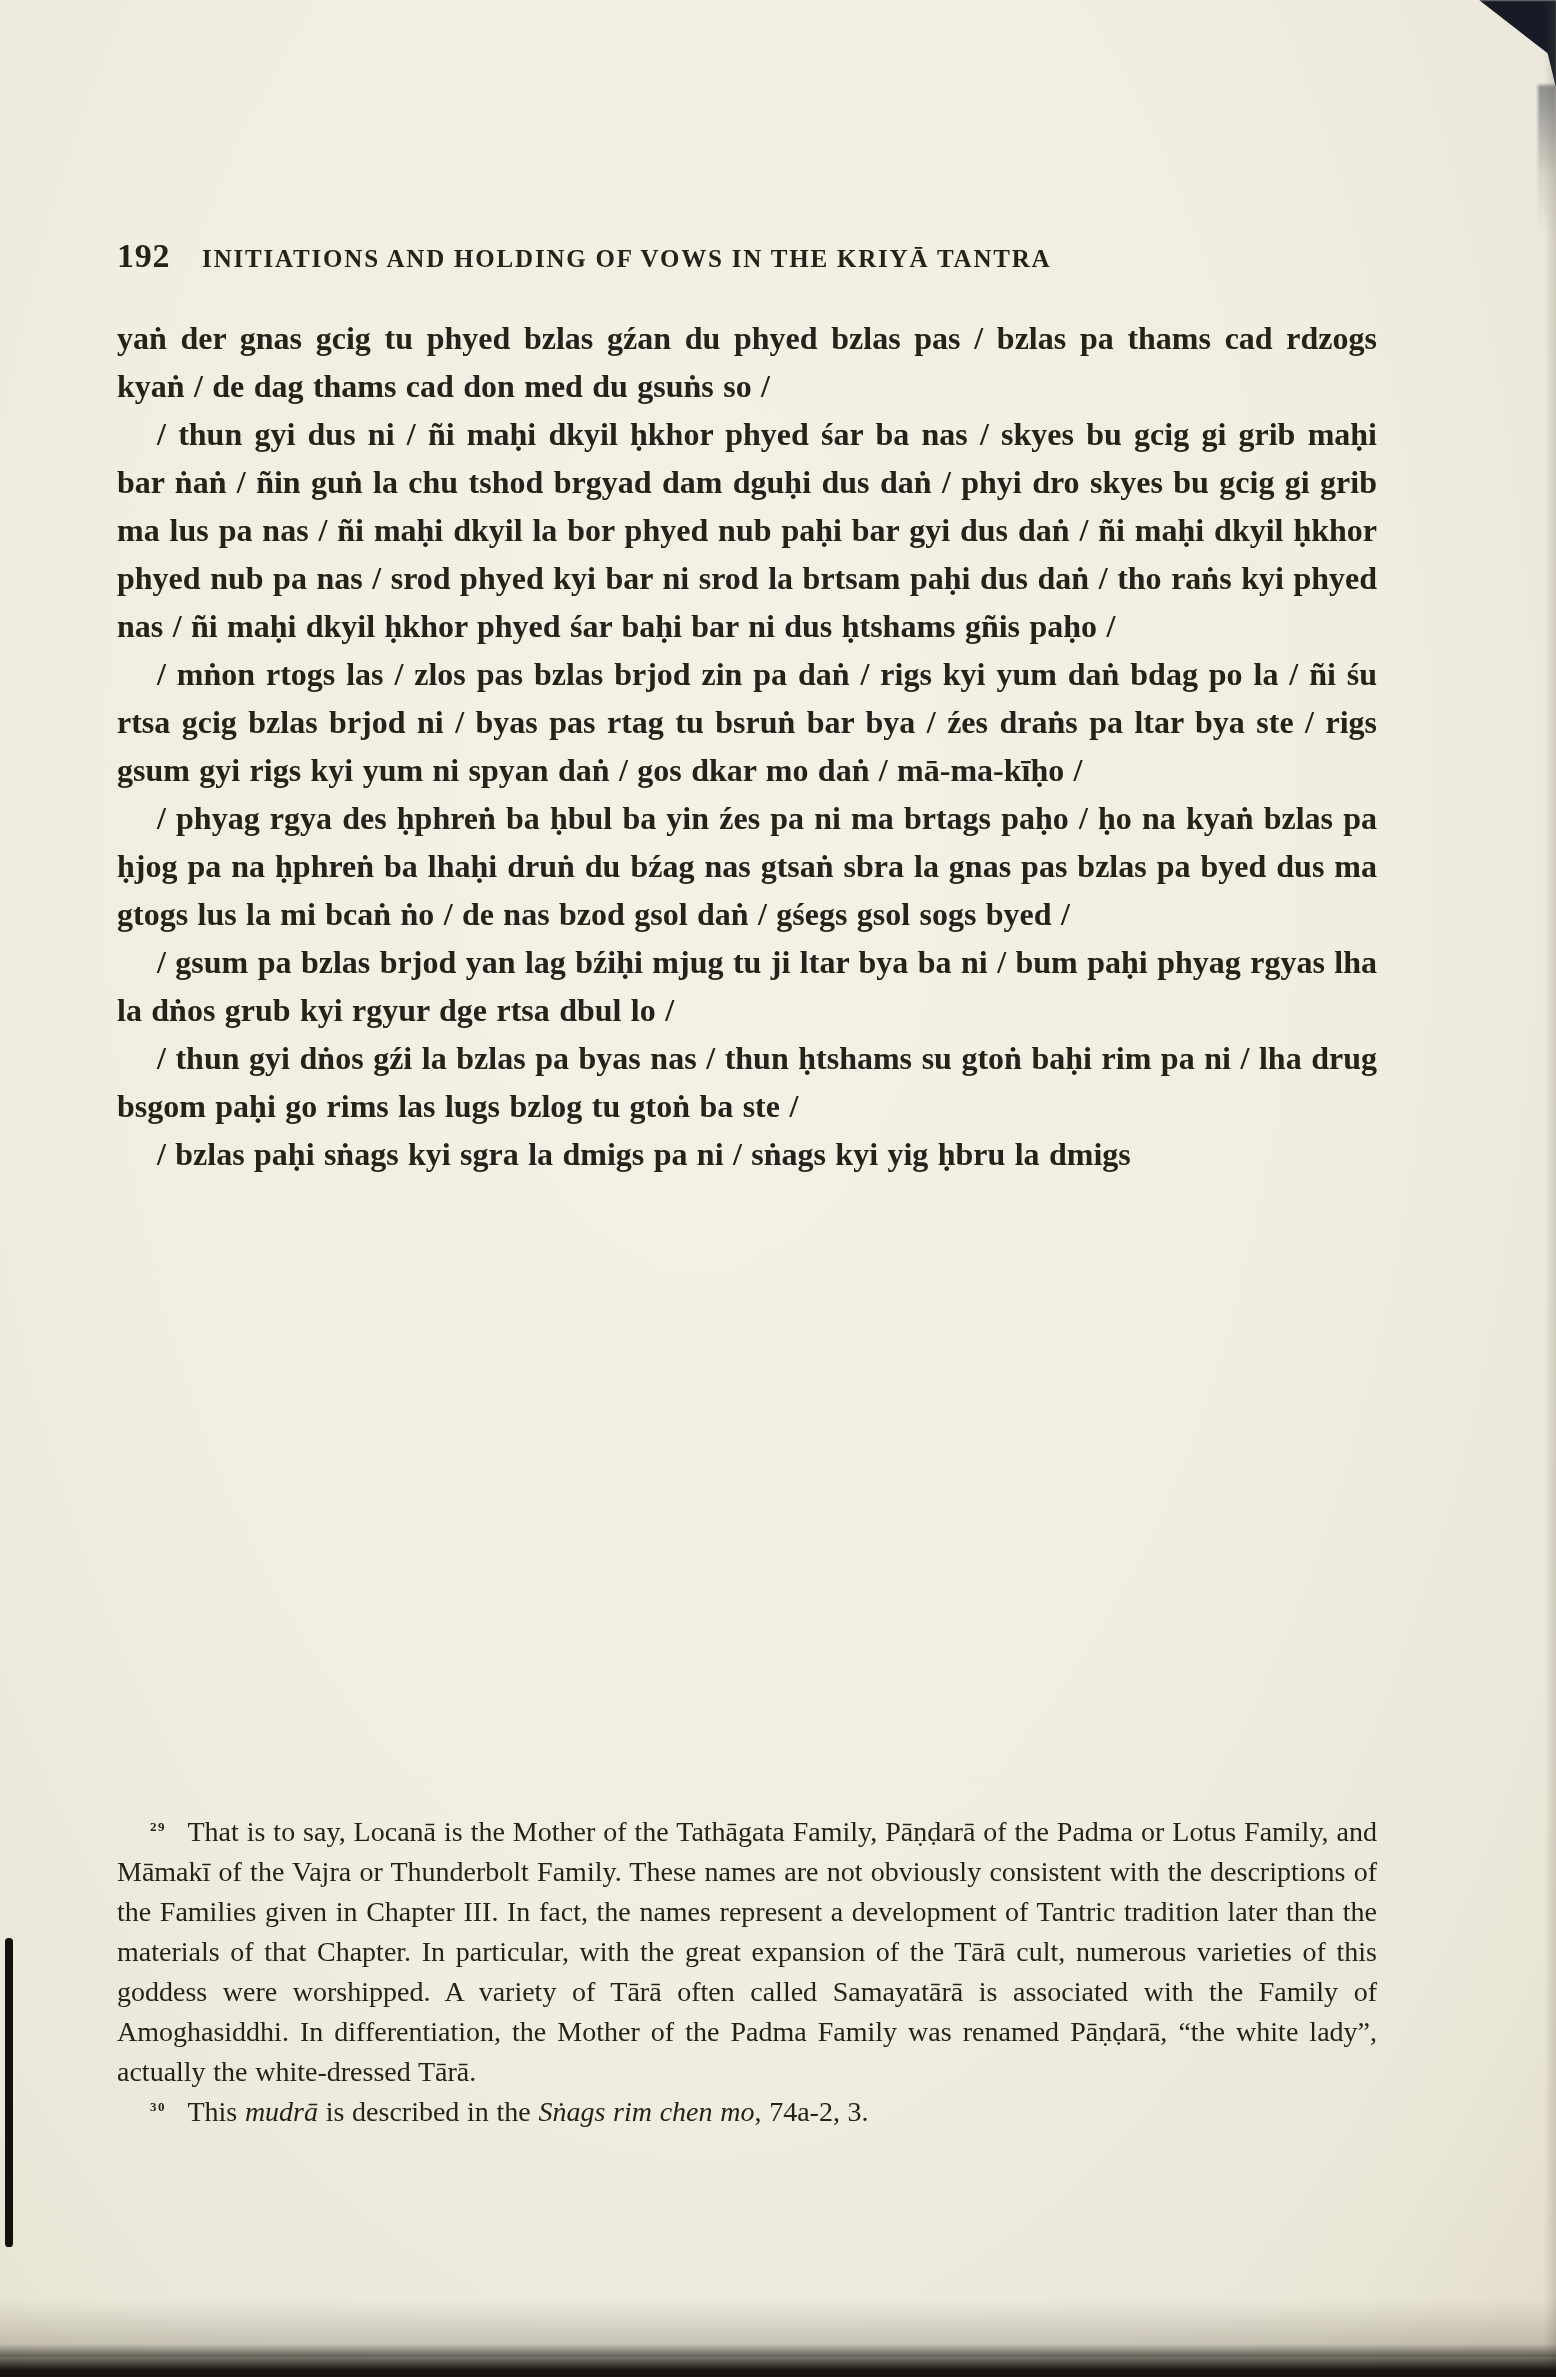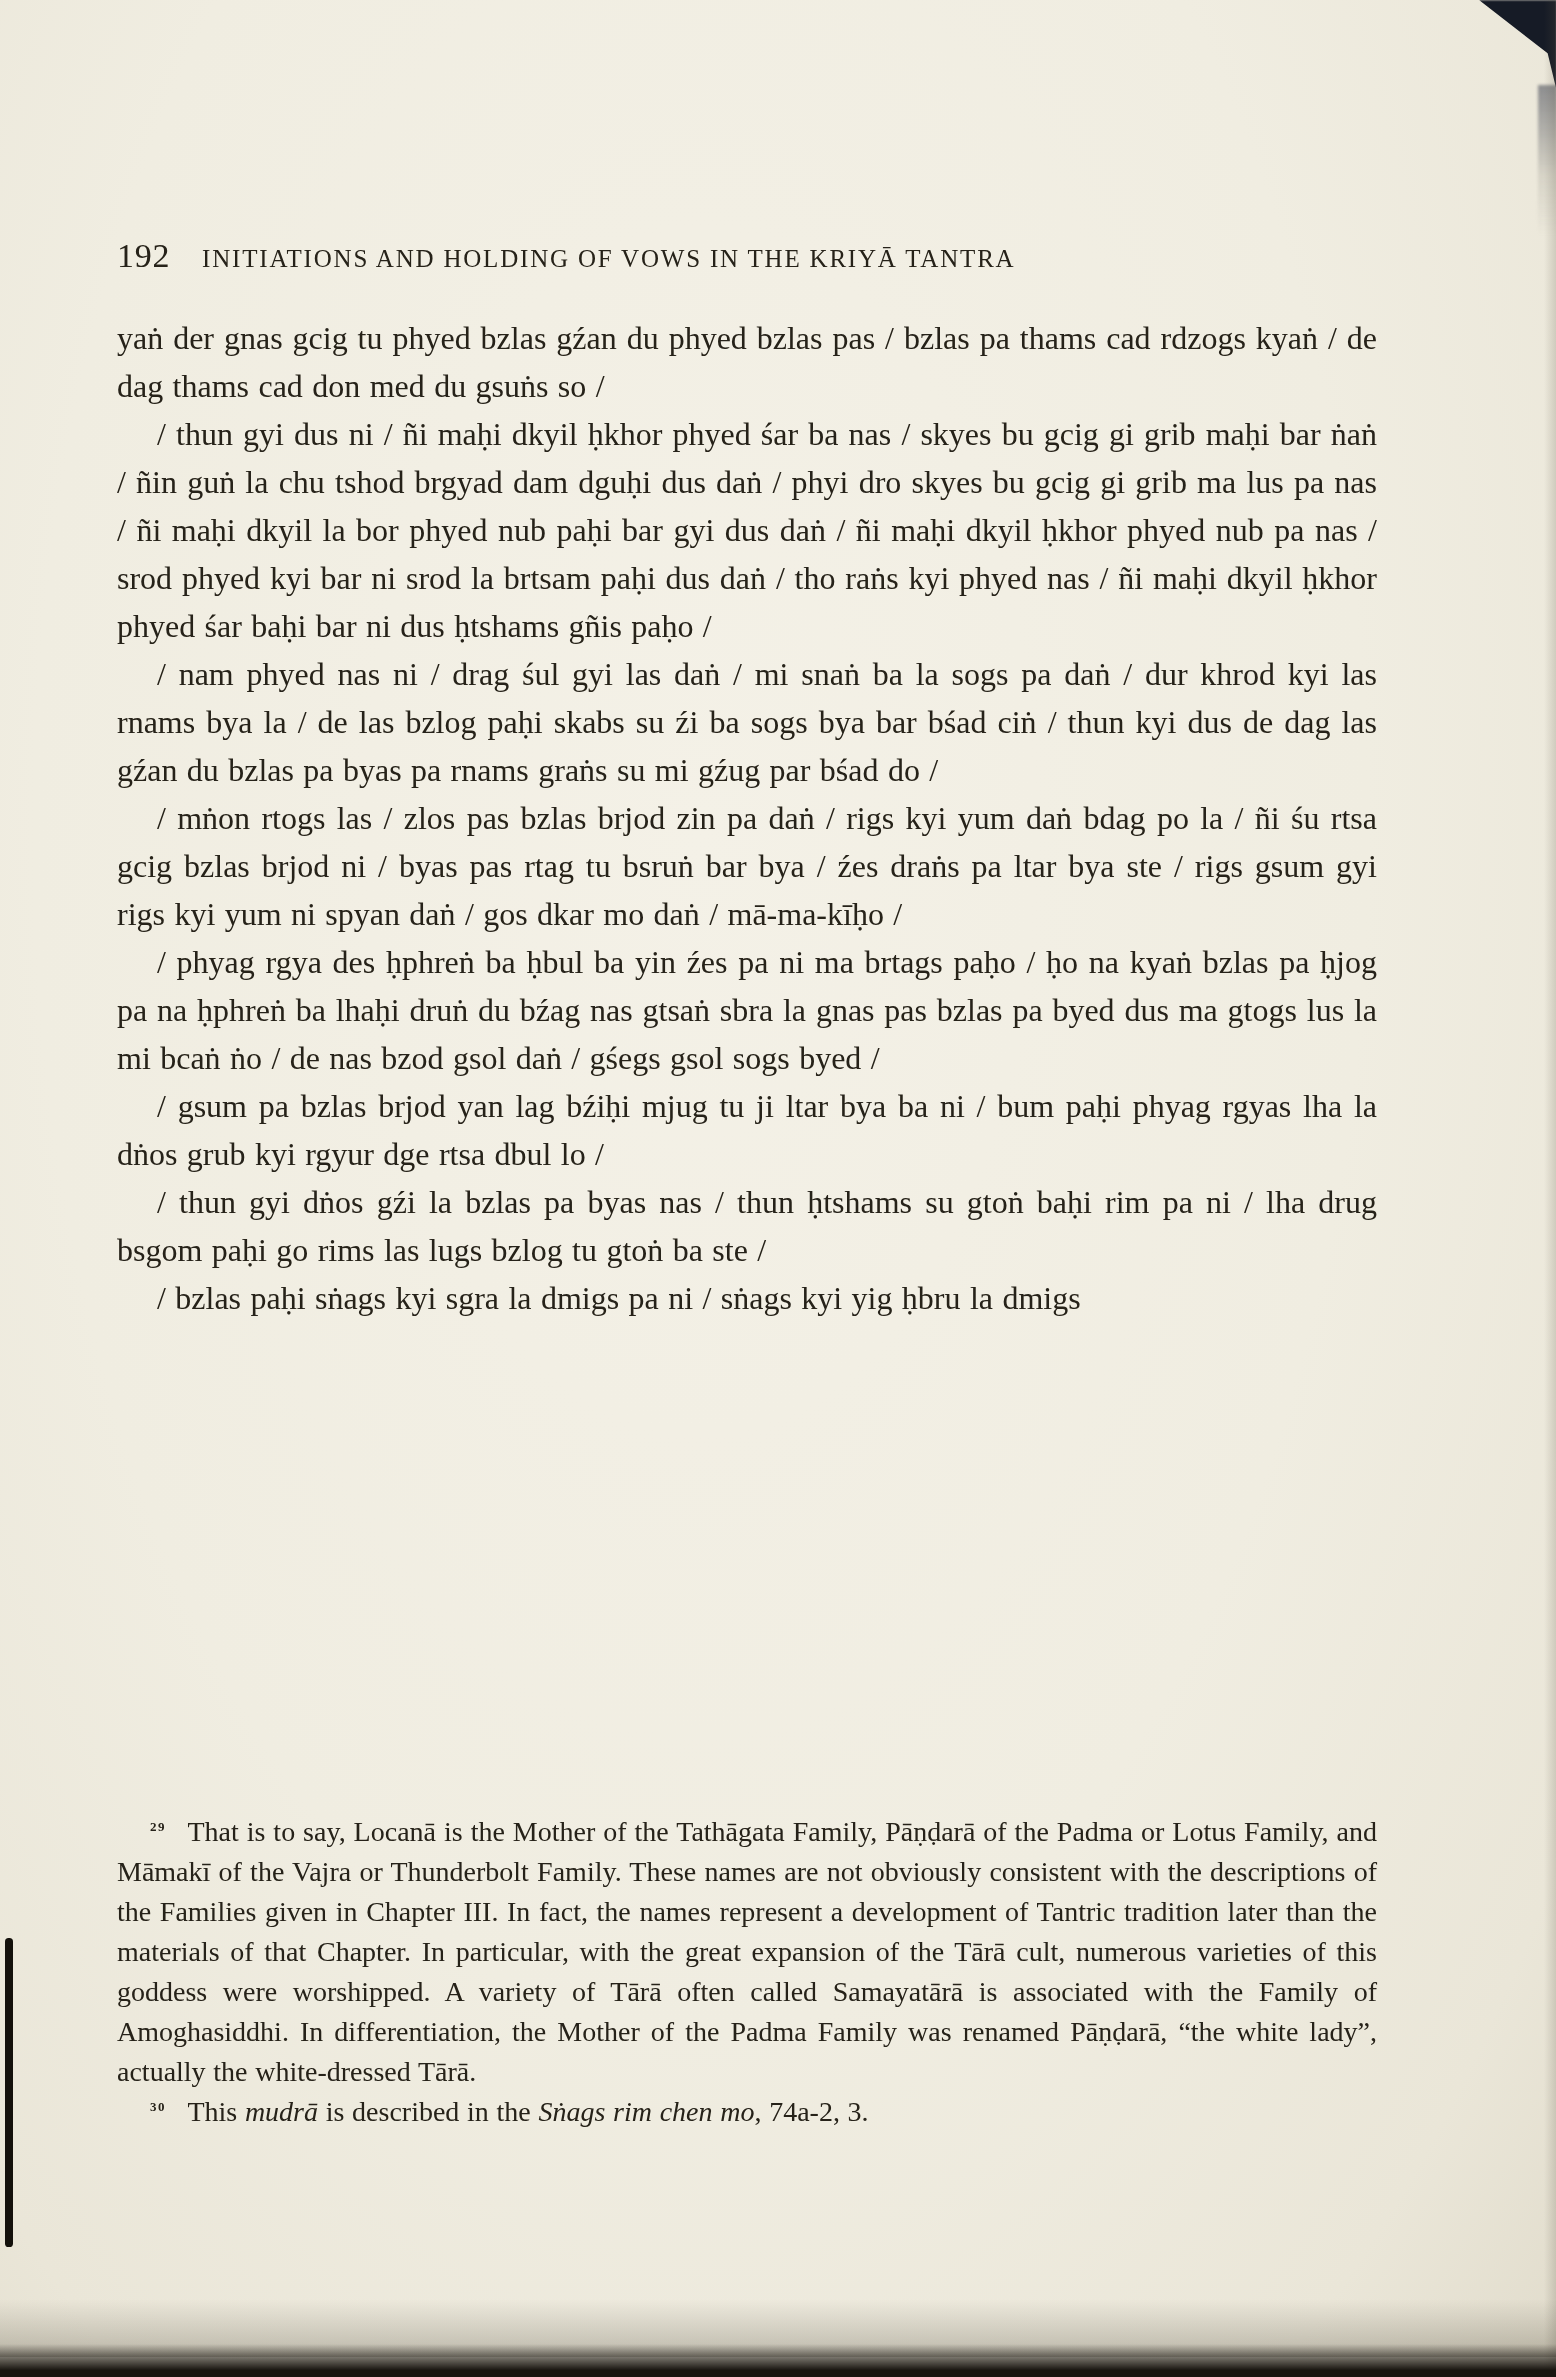--- a/index.html
+++ b/index.html
@@ -11,21 +11,21 @@
     background: #cfcabb;
   }
   .page {
     position: relative;
     width: 1557px; height: 2377px;
     overflow: hidden;
     background: radial-gradient(ellipse at 45% 35%, #f4f1e7 0%, #f0ede1 55%, #eae6d8 85%, #e1dccc 100%);
   }
   .content {
     position: absolute;
-    left: 117px; top: 237px; width: 1260px;
+    left: 117px; top: 237px; width: 1260px; font-weight: bold;
   }
   .running-header {
     display: flex; align-items: baseline; gap: 32px;
     margin: 0 0 39px 0;
     white-space: nowrap;
   }
   .page-number { font-size: 34px; letter-spacing: 0.7px; }
   .running-title { font-size: 25px; letter-spacing: 1.8px; }
   .body-text p {
     margin: 0;
@@ -103,21 +103,20 @@
   <div class="content">
 
     <header class="running-header">
       <span class="page-number">192</span>
       <span class="running-title">INITIATIONS AND HOLDING OF VOWS IN THE KRIYĀ TANTRA</span>
     </header>
 
     <main class="body-text">
       <p class="first">yaṅ der gnas gcig tu phyed bzlas gźan du phyed bzlas pas / bzlas pa thams cad rdzogs kyaṅ / de dag thams cad don med du gsuṅs so /</p>
       <p>/ thun gyi dus ni / ñi maḥi dkyil ḥkhor phyed śar ba nas / skyes bu gcig gi grib maḥi bar ṅaṅ / ñin guṅ la chu tshod brgyad dam dguḥi dus daṅ / phyi dro skyes bu gcig gi grib ma lus pa nas / ñi maḥi dkyil la bor phyed nub paḥi bar gyi dus daṅ / ñi maḥi dkyil ḥkhor phyed nub pa nas / srod phyed kyi bar ni srod la brtsam paḥi dus daṅ / tho raṅs kyi phyed nas / ñi maḥi dkyil ḥkhor phyed śar baḥi bar ni dus ḥtshams gñis paḥo /</p>
-      <p>/ nam phyed nas ni / drag śul gyi las daṅ / mi snaṅ ba la sogs pa daṅ / dur khrod kyi las rnams bya la / de las bzlog paḥi skabs su źi ba sogs bya bar bśad ciṅ / thun kyi dus de dag las gźan du bzlas pa byas pa rnams graṅs su mi gźug par bśad do /</p>
       <p>/ mṅon rtogs las / zlos pas bzlas brjod zin pa daṅ / rigs kyi yum daṅ bdag po la / ñi śu rtsa gcig bzlas brjod ni / byas pas rtag tu bsruṅ bar bya / źes draṅs pa ltar bya ste / rigs gsum gyi rigs kyi yum ni spyan daṅ / gos dkar mo daṅ / mā-ma-kīḥo /</p>
       <p>/ phyag rgya des ḥphreṅ ba ḥbul ba yin źes pa ni ma brtags paḥo / ḥo na kyaṅ bzlas pa ḥjog pa na ḥphreṅ ba lhaḥi druṅ du bźag nas gtsaṅ sbra la gnas pas bzlas pa byed dus ma gtogs lus la mi bcaṅ ṅo / de nas bzod gsol daṅ / gśegs gsol sogs byed /</p>
       <p>/ gsum pa bzlas brjod yan lag bźiḥi mjug tu ji ltar bya ba ni / bum paḥi phyag rgyas lha la dṅos grub kyi rgyur dge rtsa dbul lo /</p>
       <p>/ thun gyi dṅos gźi la bzlas pa byas nas / thun ḥtshams su gtoṅ baḥi rim pa ni / lha drug bsgom paḥi go rims las lugs bzlog tu gtoṅ ba ste /</p>
       <p>/ bzlas paḥi sṅags kyi sgra la dmigs pa ni / sṅags kyi yig ḥbru la dmigs</p>
     </main>
 
   </div>
 
   <section class="footnotes">

